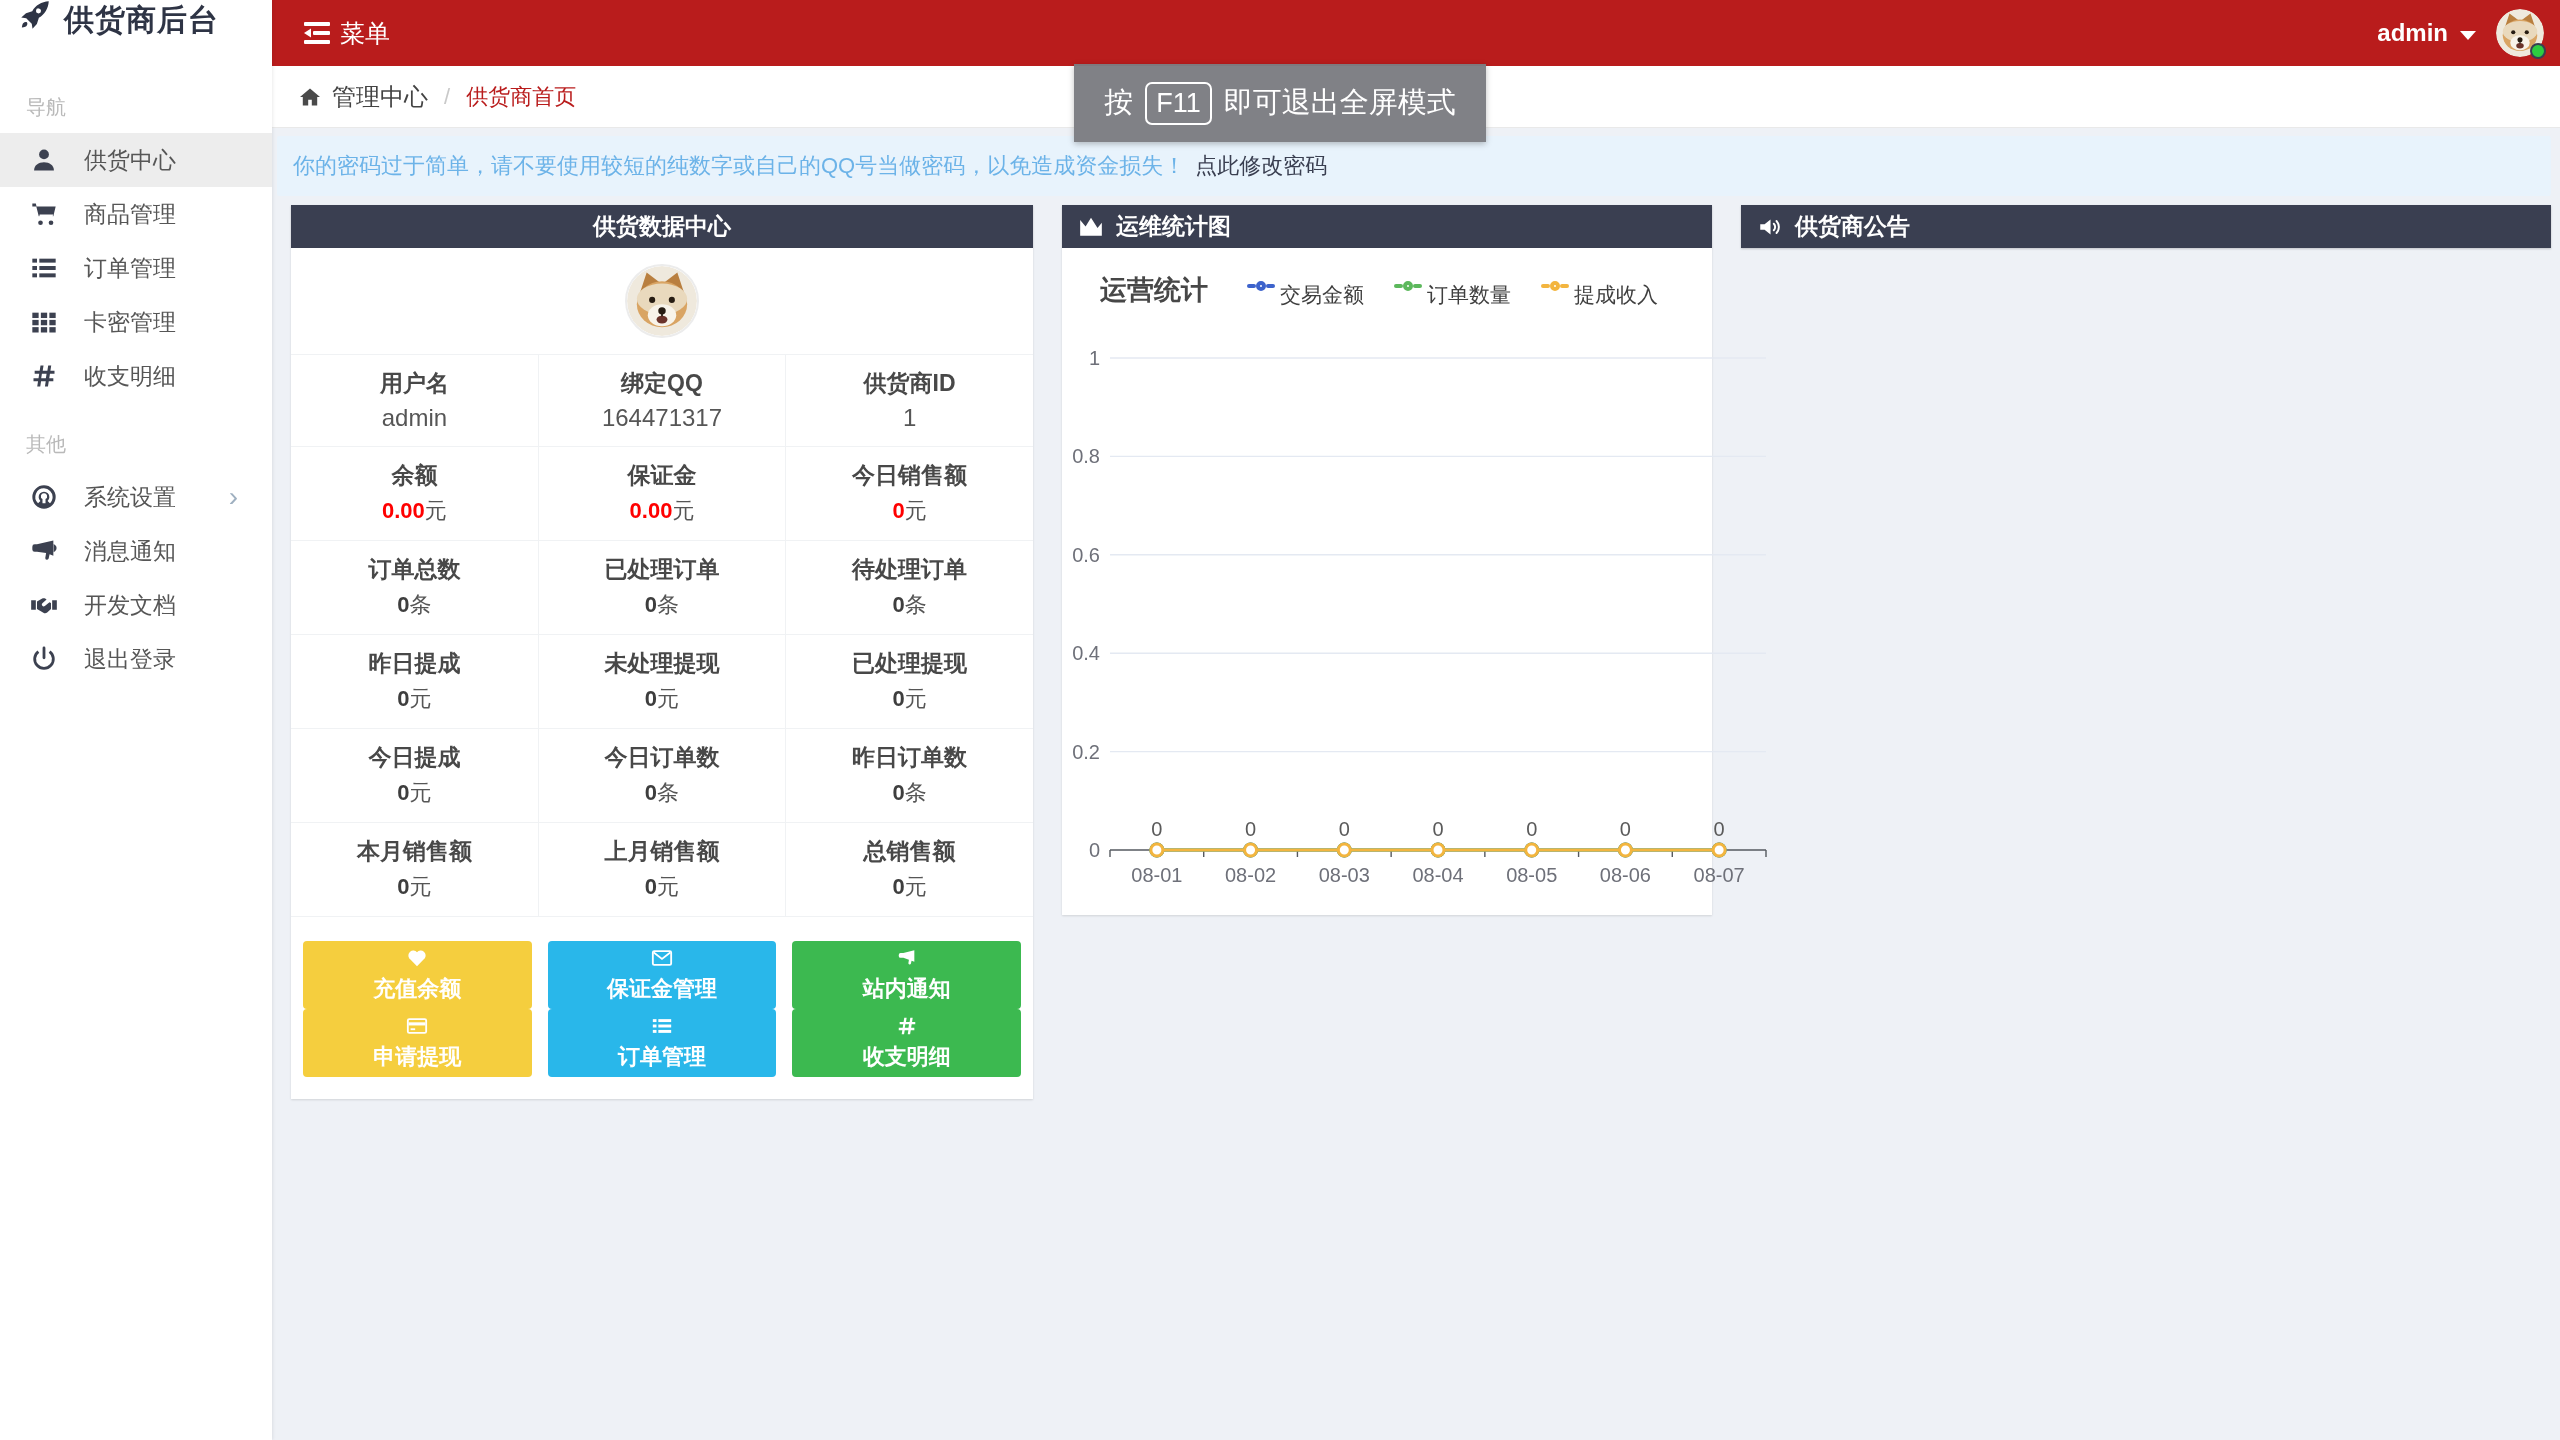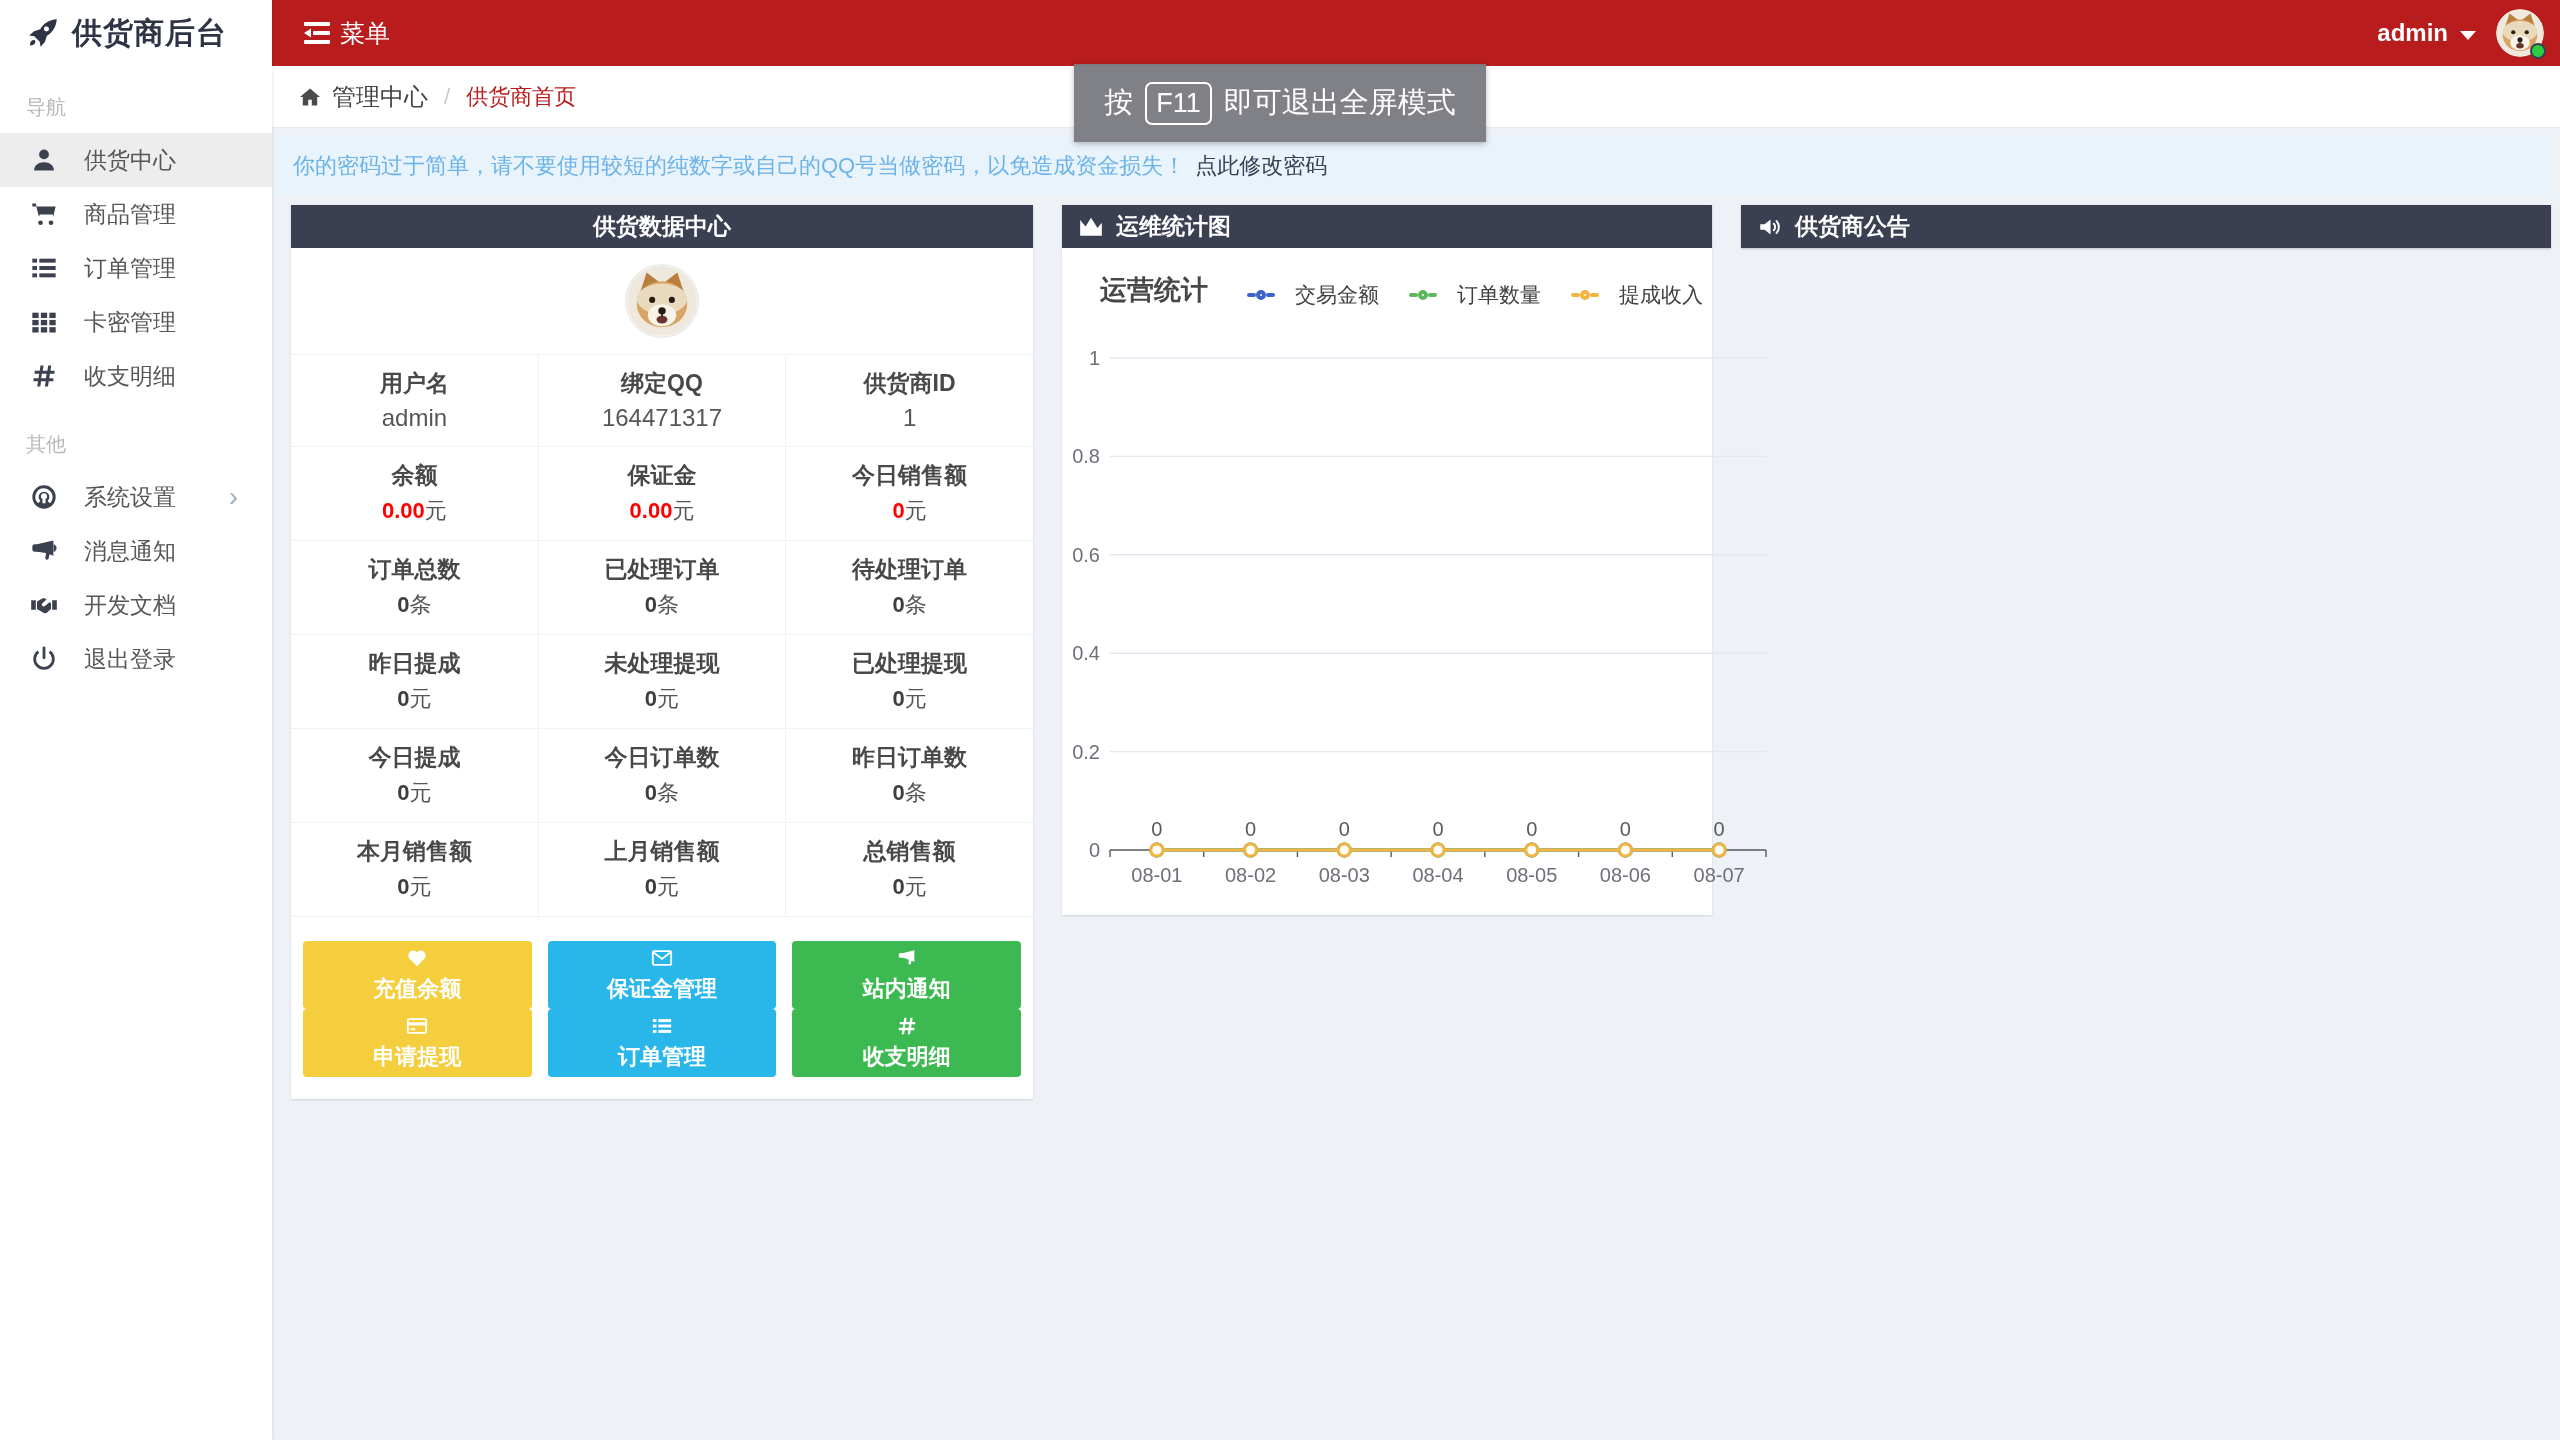--- a/index.html
+++ b/index.html
@@ -12,21 +12,21 @@
     color: #555;
   }
   svg { display: block; }
 
   
   .sidebar {
     position: absolute; left: 0; top: 0; width: 272px; height: 1440px;
     background: #ffffff; z-index: 4;
     box-shadow: 1px 0 3px rgba(0,0,0,.08);
   }
-  .logo { height: 66px; display: flex; align-items: center; padding-left: 28px; gap: 14px; }
+  .logo { height: 66px; display: flex; align-items: flex-start; padding-left: 20px; gap: 14px; }
   .logo .logo-ic { width: 30px; height: 30px; color: #2e3445; }
   .logo .logo-txt { font-size: 30px; font-weight: bold; color: #2e3445; letter-spacing: 1px; }
   .nav-label { padding: 28px 0 12px 26px; font-size: 20px; color: #b9b9b9; }
   .nav-item {
     height: 54px; display: flex; align-items: center; padding-left: 30px; gap: 26px;
     font-size: 23px; color: #565656; cursor: pointer; position: relative;
   }
   .nav-item.active { background: #ededed; }
   .nav-item .nav-ic { width: 28px; height: 28px; color: #3c4150; flex: 0 0 28px; }
   .nav-item .chev { position: absolute; right: 34px; color: #9fb0c0; font-size: 28px; line-height: 1; }
@@ -97,21 +97,21 @@
     display: flex; flex-direction: column; align-items: center; justify-content: center; gap: 5px;
     font-family: inherit;
   }
   .action-btn .ab-ic { width: 24px; height: 22px; color: #fff; }
   .action-btn .ab-label { font-size: 22px; font-weight: bold; text-align: center; }
 
   
   .chart-body { position: relative; height: 667px; }
   .chart-title { position: absolute; left: 38px; top: 24px; font-size: 27px; font-weight: bold; color: #474747; }
   .legend { position: absolute; left: 185px; top: 33px; display: flex; gap: 30px; align-items: center; }
-  .legend-item { display: flex; align-items: center; gap: 20px; cursor: pointer; }
+  .legend-item { display: flex; align-items: flex-start; gap: 5px; cursor: pointer; }
   .legend-marker { display: flex; align-items: center; }
   .legend-marker .seg { width: 9px; height: 4px; border-radius: 2px; }
   .legend-marker .ring { width: 10px; height: 10px; border-radius: 50%; background: #fff; border-style: solid; border-width: 4px; }
   .legend-label { font-size: 21px; color: #3f3f3f; }
   .plot { position: absolute; left: 0; top: 0; }
 
   
 
   
   .toast {

